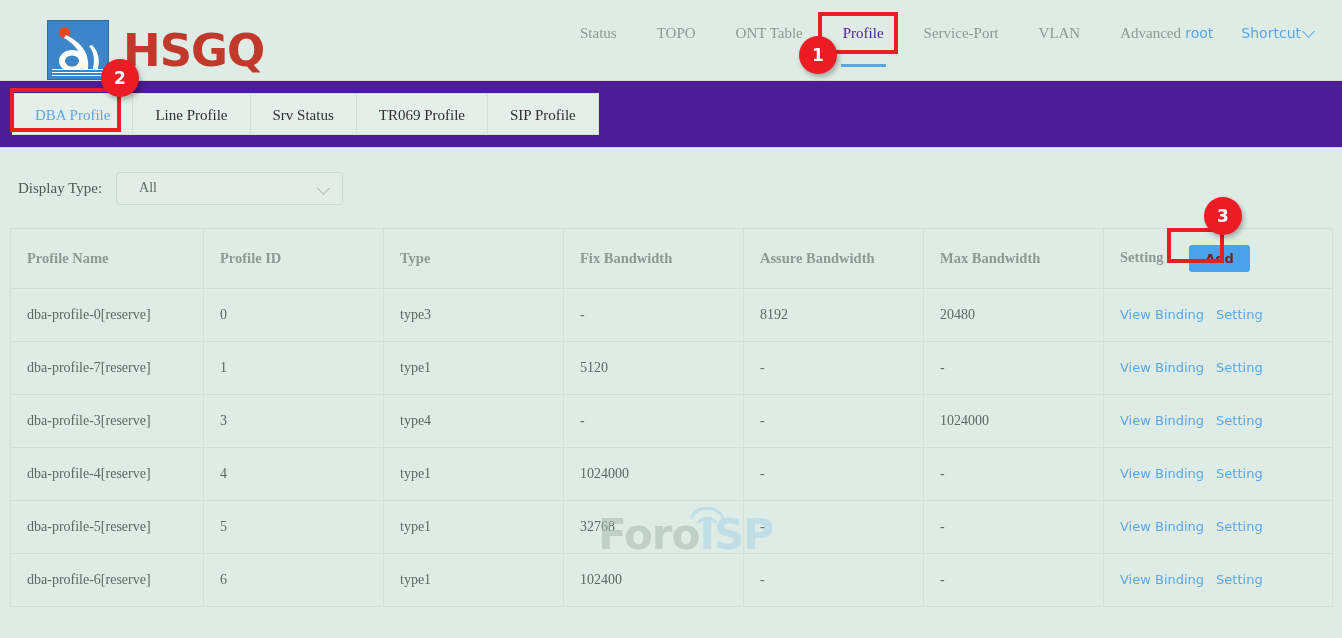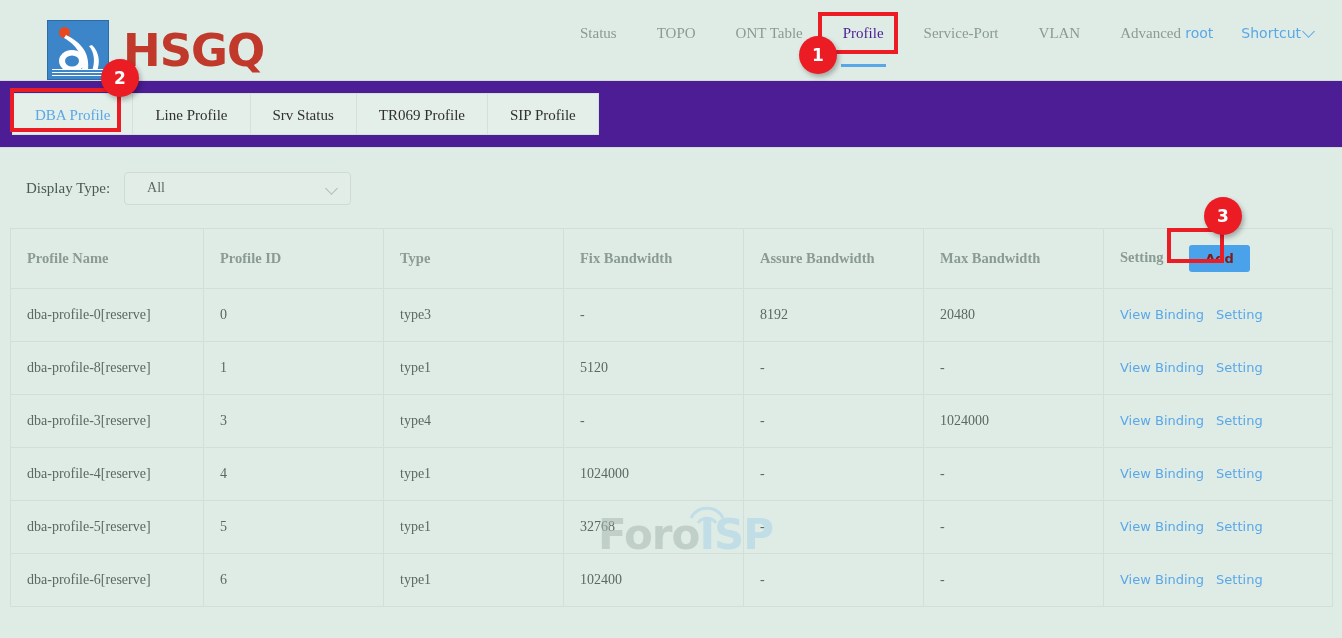--- a/index.html
+++ b/index.html
@@ -169,21 +169,20 @@
     height: 80px;
     display: flex;
     align-items: center;
     padding-left: 18px;
   }
   .filter-label {
     font-family: "Liberation Serif", serif;
     font-size: 15px;
     color: #4a5a52;
     margin-right: 14px;
-    margin-left: 8px;
   }
   .select {
     width: 227px;
     height: 33px;
     border: 1px solid #cddbd4;
     border-radius: 4px;
     background: #e2ede8;
     display: flex;
     align-items: center;
     padding: 0 10px;
@@ -406,21 +405,21 @@
         <tr>
           <td>dba-profile-0[reserve]</td>
           <td>0</td>
           <td>type3</td>
           <td>-</td>
           <td>8192</td>
           <td>20480</td>
           <td><span class="cell-link">View Binding</span><span class="cell-link">Setting</span></td>
         </tr>
         <tr>
-          <td>dba-profile-8[reserve]</td>
+          <td>dba-profile-7[reserve]</td>
           <td>1</td>
           <td>type1</td>
           <td>5120</td>
           <td>-</td>
           <td>-</td>
           <td><span class="cell-link">View Binding</span><span class="cell-link">Setting</span></td>
         </tr>
         <tr>
           <td>dba-profile-3[reserve]</td>
           <td>3</td>

